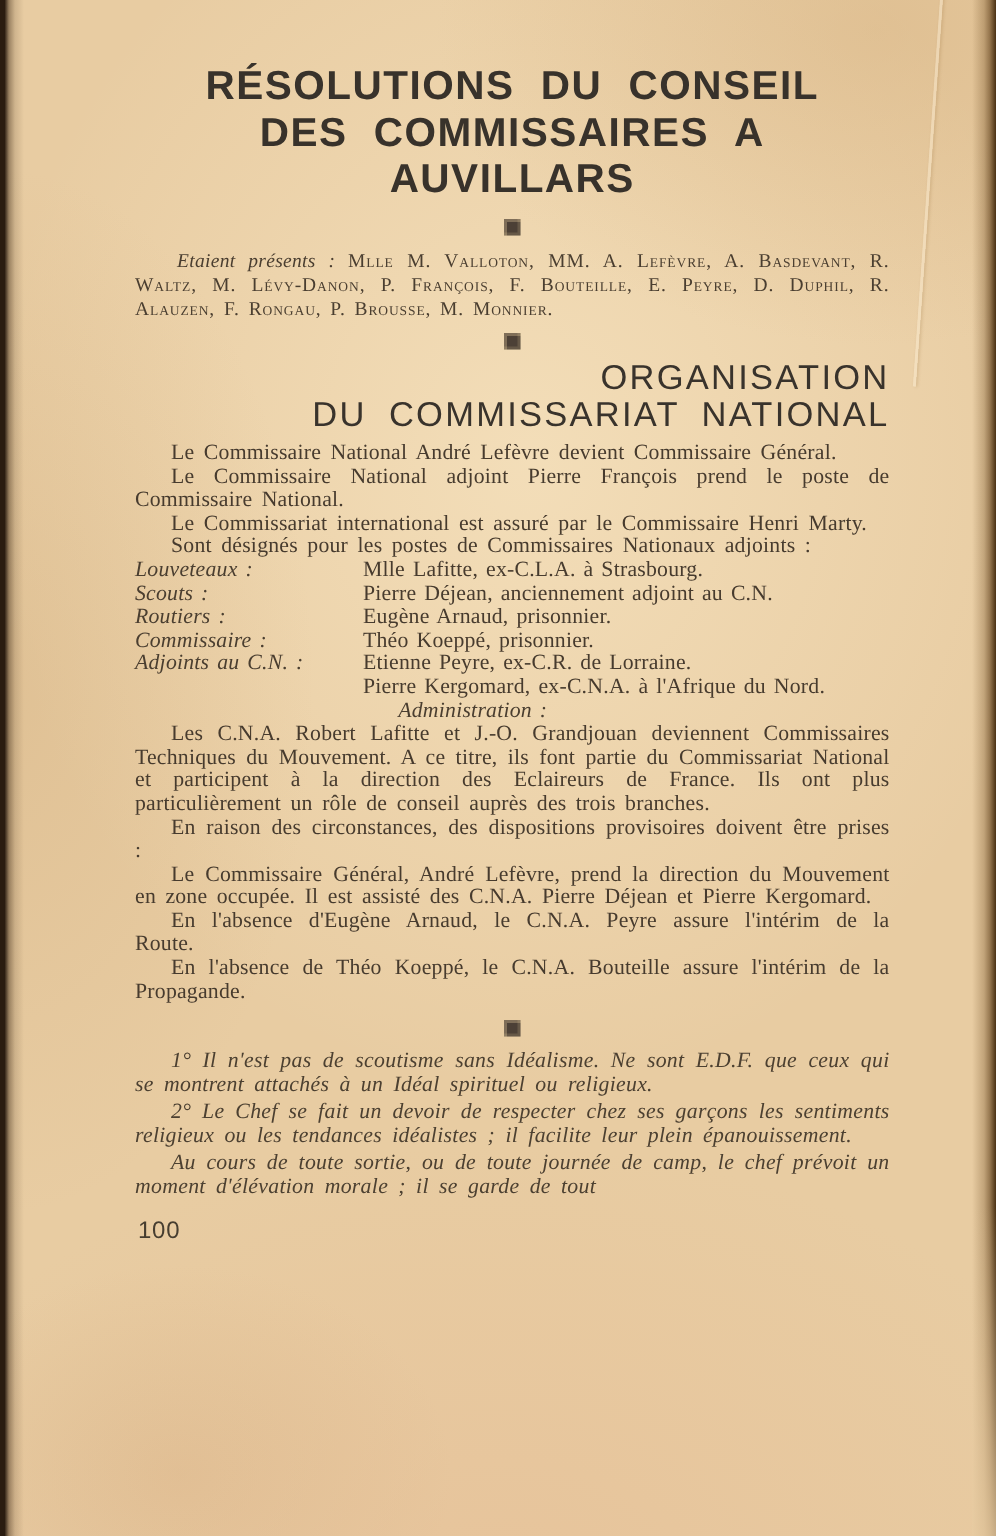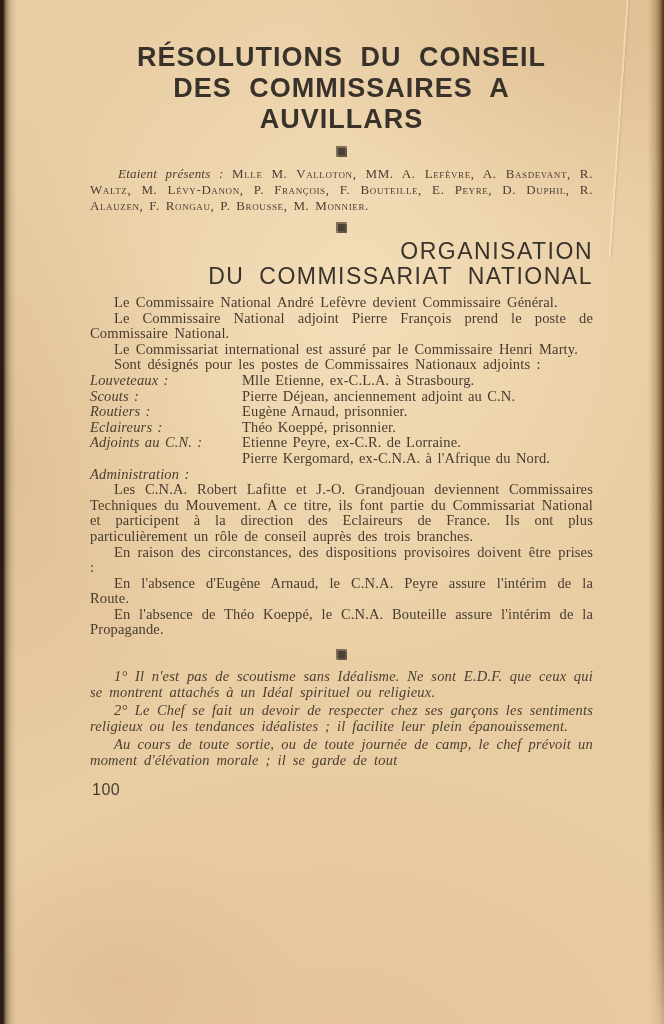--- a/index.html
+++ b/index.html
@@ -89,21 +89,21 @@
   .h2 span{display:block;}
   .body-p{
     margin:0;
     font-size:14.5px;line-height:15.6px;
     text-align:justify;
     text-indent:24px;
     letter-spacing:.15px;word-spacing:2.5px;
     color:#473b2e;
   }
   .assign-list{margin:0;}
-  .assign-row{display:flex;font-size:14.5px;line-height:15.6px;letter-spacing:.15px;word-spacing:1.5px;}
+  .assign-row{display:flex;font-size:14.5px;line-height:15.6px;letter-spacing:.15px;word-spacing:1.5px;justify-content:center;}
   .assign-role{flex:0 0 152px;font-style:italic;color:#4a3e30;}
   .assign-person{flex:1;color:#473b2e;}
   .assign-person.cont{padding-left:62px;text-indent:-62px;}
   .italic-p{
     margin:2px 0 0 0;
     font-style:italic;
     font-size:14.5px;line-height:15.9px;
     text-align:justify;
     text-indent:24px;
     letter-spacing:.2px;word-spacing:3px;
@@ -142,49 +142,50 @@
     </h2>
 
     <p class="body-p">Le Commissaire National André Lefèvre devient Commissaire Général.</p>
     <p class="body-p">Le Commissaire National adjoint Pierre François prend le poste de Commissaire National.</p>
     <p class="body-p">Le Commissariat international est assuré par le Commissaire Henri Marty.</p>
     <p class="body-p">Sont désignés pour les postes de Commissaires Nationaux adjoints :</p>
 
     <div class="assign-list">
       <div class="assign-row">
         <span class="assign-role">Louveteaux :</span>
-        <span class="assign-person">Mlle Etienne, ex-C.L.A. à Strasbourg.</span>
+        <span class="assign-person">Mlle Lafitte, ex-C.L.A. à Strasbourg.</span>
       </div>
       <div class="assign-row">
         <span class="assign-role">Scouts :</span>
         <span class="assign-person">Pierre Déjean, anciennement adjoint au C.N.</span>
       </div>
       <div class="assign-row">
         <span class="assign-role">Routiers :</span>
         <span class="assign-person">Eugène Arnaud, prisonnier.</span>
       </div>
       <div class="assign-row">
-        <span class="assign-role">Eclaireurs :</span>
+        <span class="assign-role">Commissaire :</span>
         <span class="assign-person">Théo Koeppé, prisonnier.</span>
       </div>
       <div class="assign-row">
         <span class="assign-role">Adjoints au C.N. :</span>
         <span class="assign-person">Etienne Peyre, ex-C.R. de Lorraine.</span>
       </div>
       <div class="assign-row">
         <span class="assign-role"></span>
         <span class="assign-person cont">Pierre Kergomard, ex-C.N.A. à l'Afrique du Nord.</span>
       </div>
       <div class="assign-row">
         <span class="assign-role">Administration :</span>
       </div>
     </div>
 
     <p class="body-p">Les C.N.A. Robert Lafitte et J.-O. Grandjouan deviennent Commissaires Techniques du Mouvement. A ce titre, ils font partie du Commissariat National et participent à la direction des Eclaireurs de France. Ils ont plus particulièrement un rôle de conseil auprès des trois branches.</p>
     <p class="body-p">En raison des circonstances, des dispositions provisoires doivent être prises :</p>
+    <p class="body-p">Le Commissaire Général, André Lefèvre, prend la direction du Mouvement en zone occupée. Il est assisté des C.N.A. Pierre Déjean et Pierre Kergomard.</p>
     <p class="body-p">En l'absence d'Eugène Arnaud, le C.N.A. Peyre assure l'intérim de la Route.</p>
     <p class="body-p">En l'absence de Théo Koeppé, le C.N.A. Bouteille assure l'intérim de la Propagande.</p>
 
     <div class="ornament"></div>
 
 
     <p class="italic-p first">1° Il n'est pas de scoutisme sans Idéalisme. Ne sont E.D.F. que ceux qui se montrent attachés à un Idéal spirituel ou religieux.</p>
     <p class="italic-p">2° Le Chef se fait un devoir de respecter chez ses garçons les sentiments religieux ou les tendances idéalistes ; il facilite leur plein épanouissement.</p>
     <p class="italic-p">Au cours de toute sortie, ou de toute journée de camp, le chef prévoit un moment d'élévation morale ; il se garde de tout</p>
 

